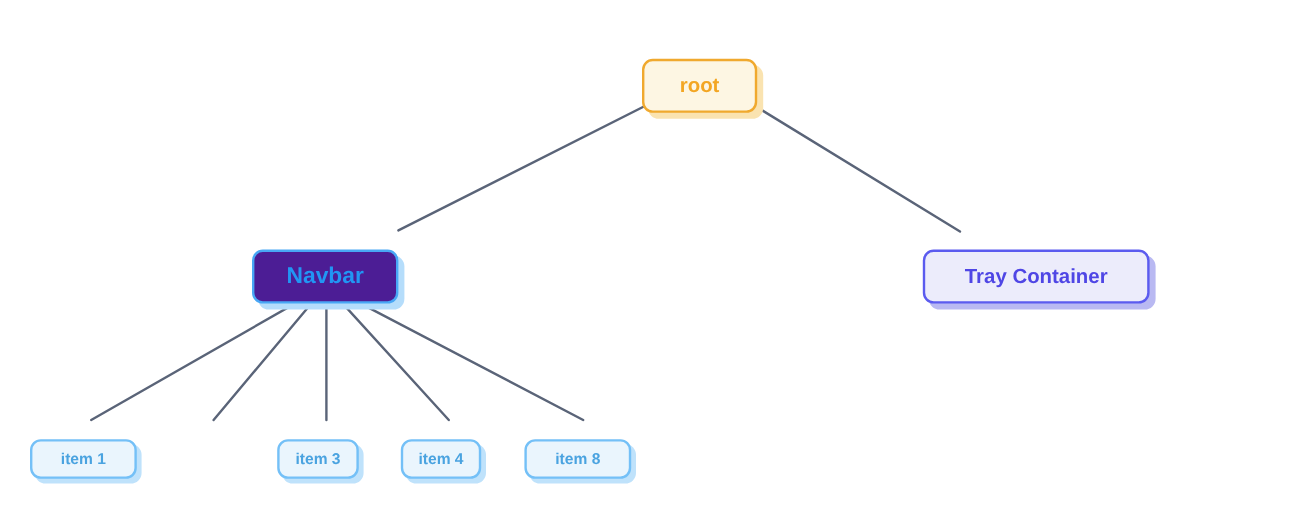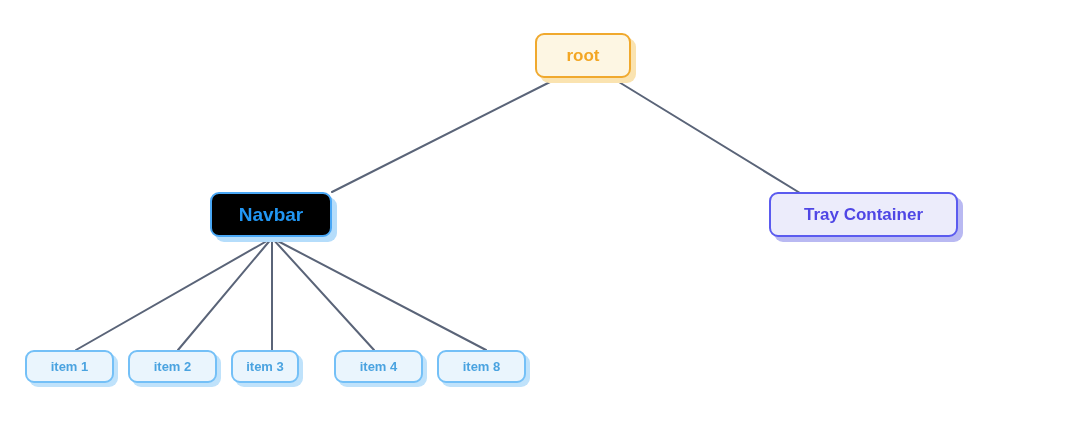--- a/index.html
+++ b/index.html
@@ -28,39 +28,40 @@
     position: absolute;
     box-sizing: border-box;
     display: flex;
     align-items: center;
     justify-content: center;
     border-radius: 9px;
     border-style: solid;
     border-width: 2px;
     white-space: nowrap;
     z-index: 2;
+    margin-top: 16px;
   }
   .node-label {
     display: block;
     line-height: 1;
   }
 
   
   .node-root {
     background: #fdf6e3;
     border-color: #f0a92e;
     color: #f3a623;
     box-shadow: 5px 5px 0 0 #fae3b0;
     font-weight: bold;
     font-size: 17px;
   }
 
   
   .node-blue {
-    background: #000000;
+    background: #4c1d95;
     border-color: #49a7f5;
     color: #2196f3;
     box-shadow: 5px 5px 0 0 #b5ddfb;
     font-weight: bold;
   }
   .node-branch { font-size: 19px; }
 
   
   .node-leaf {
     background: #eaf5fd;
@@ -106,29 +107,26 @@
   </div>
 
   <div class="node node-purple" id="node-tray-container" style="left: 769px; top: 192px; width: 189px; height: 45px;">
     <span class="node-label">Tray Container</span>
   </div>
 
   <div class="node node-leaf" id="node-item-1" style="left: 25px; top: 350px; width: 89px; height: 33px;">
     <span class="node-label">item 1</span>
   </div>
 
-  <div class="node node-leaf" id="node-item-2" style="left: 128px; top: 350px; width: 89px; height: 33px;">
-    <span class="node-label">item 2</span>
-  </div>
 
   <div class="node node-leaf" id="node-item-3" style="left: 231px; top: 350px; width: 68px; height: 33px;">
     <span class="node-label">item 3</span>
   </div>
 
-  <div class="node node-leaf" id="node-item-4" style="left: 334px; top: 350px; width: 89px; height: 33px;">
+  <div class="node node-leaf" id="node-item-4" style="left: 334px; top: 350px; width: 67px; height: 33px;">
     <span class="node-label">item 4</span>
   </div>
 
   <div class="node node-leaf" id="node-item-5" style="left: 437px; top: 350px; width: 89px; height: 33px;">
     <span class="node-label">item 8</span>
   </div>
 
 </div>
 
 </body></html>

